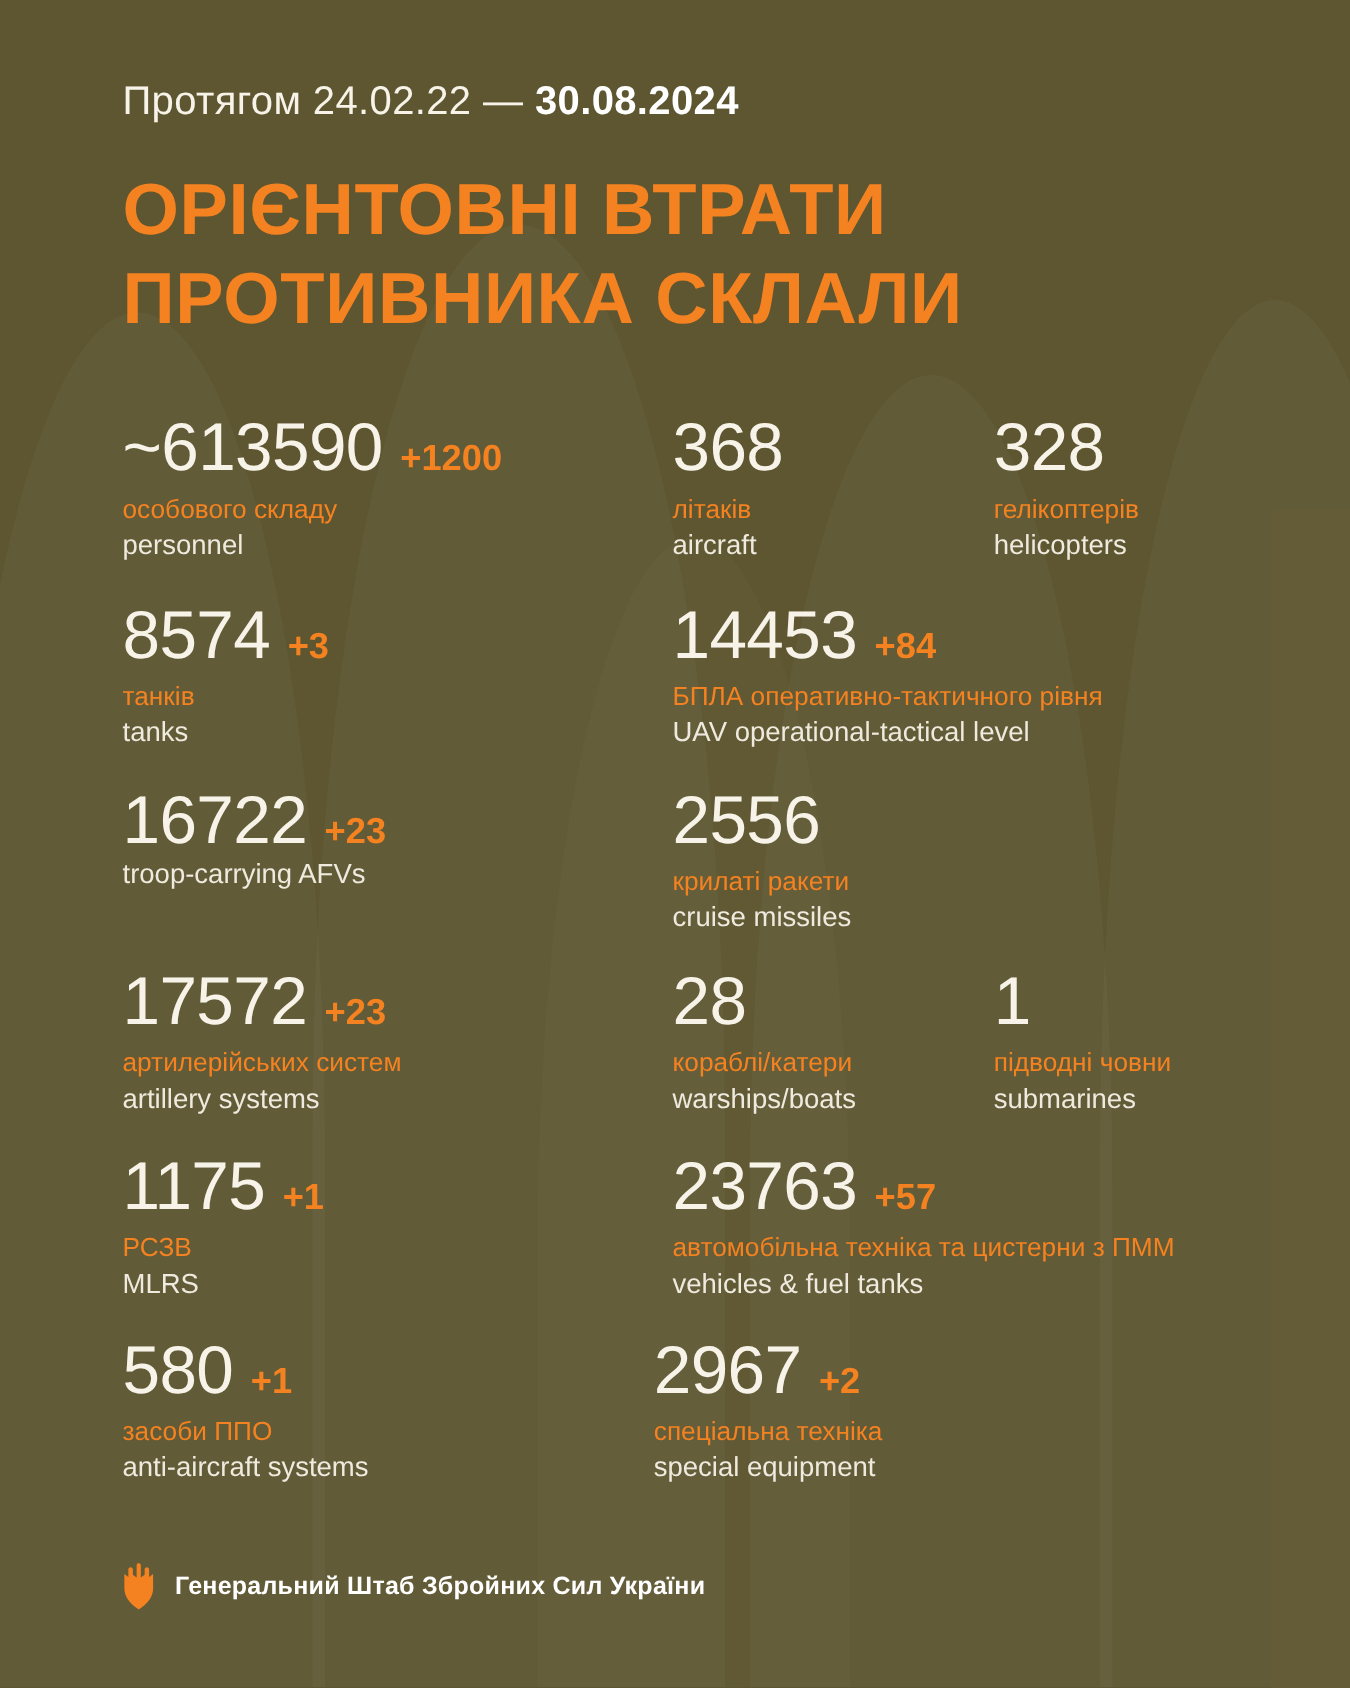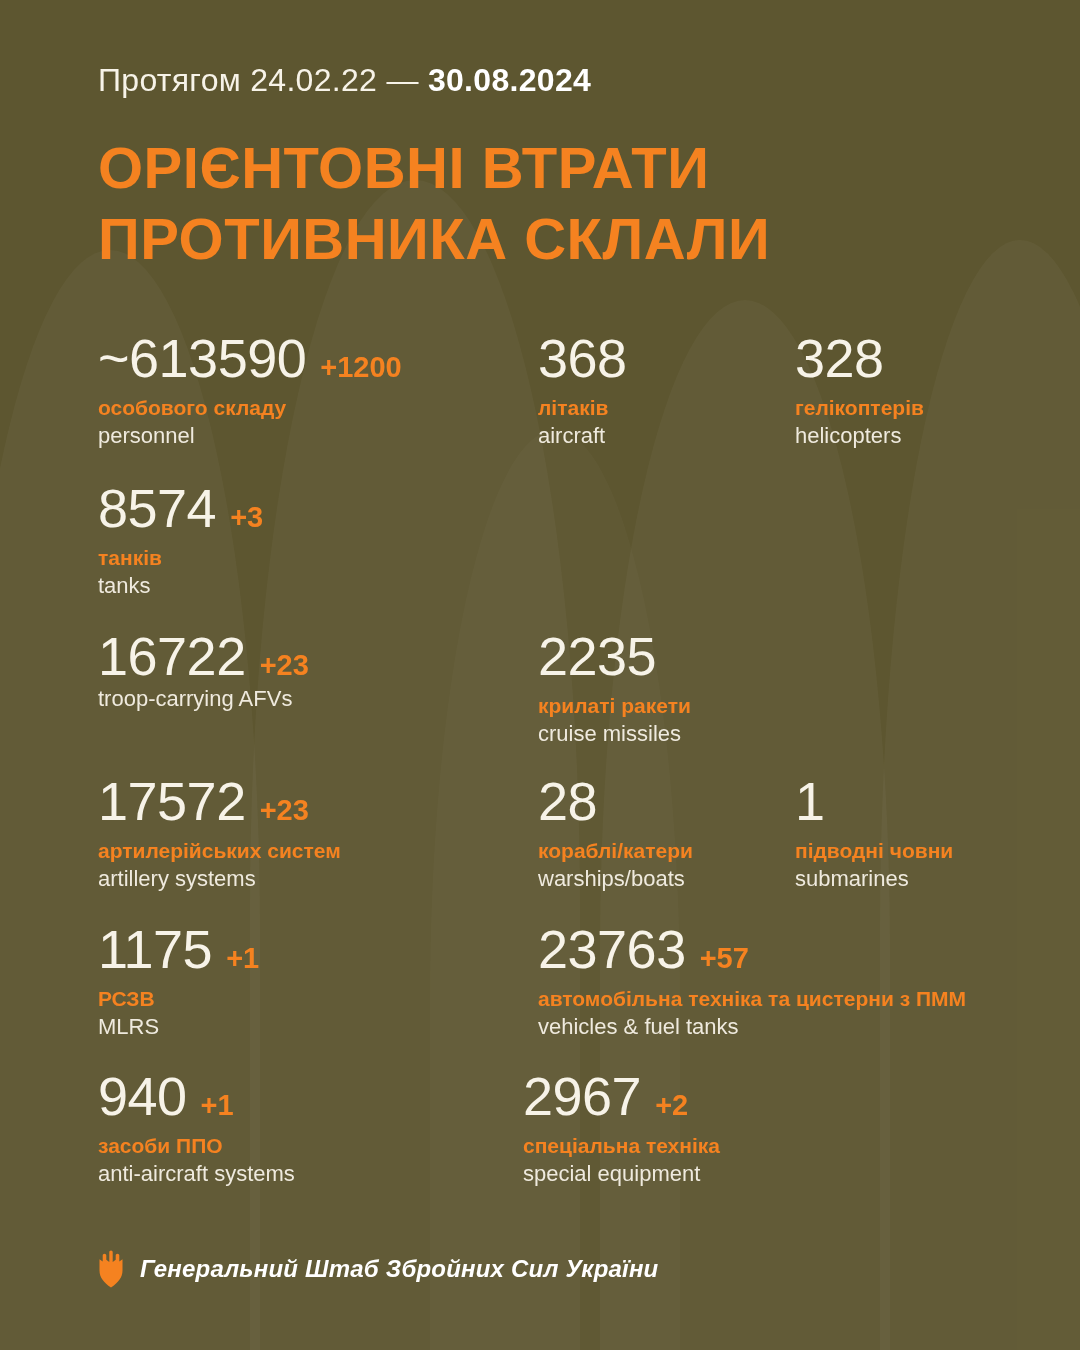--- a/index.html
+++ b/index.html
@@ -89,21 +89,21 @@
   .stat .delta {
     color: #f58220;
     font-size: 29px;
     font-weight: bold;
     line-height: 1;
   }
   .stat .label-ua {
     margin-top: 11px;
     color: #f58220;
     font-size: 21px;
-    font-weight: bold;
+    font-weight: normal;
     line-height: 1.15;
     white-space: nowrap;
   }
   .stat .label-en {
     margin-top: 3px;
     color: #efeade;
     font-size: 22px;
     line-height: 1.15;
     white-space: nowrap;
   }
@@ -125,25 +125,24 @@
     gap: 16px;
     z-index: 3;
   }
   .trident {
     width: 26px;
     height: 38px;
     display: block;
   }
   .footer-text {
     color: #ffffff;
-    font-size: 24px;
+    font-size: 20px;
     font-weight: bold;
     letter-spacing: 0.2px;
     white-space: nowrap;
-    font-style: italic;
   }
 </style>
 </head>
 <body>
 
 <div class="bg-layer">
   <div class="arch a1"></div>
   <div class="arch a2"></div>
   <div class="arch a3"></div>
   <div class="arch a4"></div>
@@ -203,35 +202,45 @@
         <div class="stat">
           <div class="numline">
             <span class="value">8574</span>
             <span class="delta">+3</span>
           </div>
           <div class="label-ua">танків</div>
           <div class="label-en">tanks</div>
         </div>
       </div>
 
+      <div class="cell" style="left:440px; top:150px;">
+        <div class="stat">
+          <div class="numline">
+            <span class="value">14453</span>
+            <span class="delta">+84</span>
+          </div>
+          <div class="label-ua">БПЛА оперативно-тактичного рівня</div>
+          <div class="label-en">UAV operational-tactical level</div>
+        </div>
+      </div>
 
       <div class="cell" style="left:0px; top:298px;">
         <div class="stat">
           <div class="numline">
             <span class="value">16722</span>
             <span class="delta">+23</span>
           </div>
           <div class="label-en">troop-carrying AFVs</div>
         </div>
       </div>
 
       <div class="cell" style="left:440px; top:298px;">
         <div class="stat">
           <div class="numline">
-            <span class="value">2235</span>
+            <span class="value">2556</span>
             <span class="delta"></span>
           </div>
           <div class="label-ua">крилаті ракети</div>
           <div class="label-en">cruise missiles</div>
         </div>
       </div>
 
       <div class="cell" style="left:0px; top:443px;">
         <div class="stat">
           <div class="numline">
@@ -283,21 +292,21 @@
             <span class="delta">+57</span>
           </div>
           <div class="label-ua">автомобільна техніка та цистерни з ПММ</div>
           <div class="label-en">vehicles &amp; fuel tanks</div>
         </div>
       </div>
 
       <div class="cell" style="left:0px; top:738px;">
         <div class="stat">
           <div class="numline">
-            <span class="value">940</span>
+            <span class="value">580</span>
             <span class="delta">+1</span>
           </div>
           <div class="label-ua">засоби ППО</div>
           <div class="label-en">anti-aircraft systems</div>
         </div>
       </div>
 
       <div class="cell" style="left:425px; top:738px;">
         <div class="stat">
           <div class="numline">

